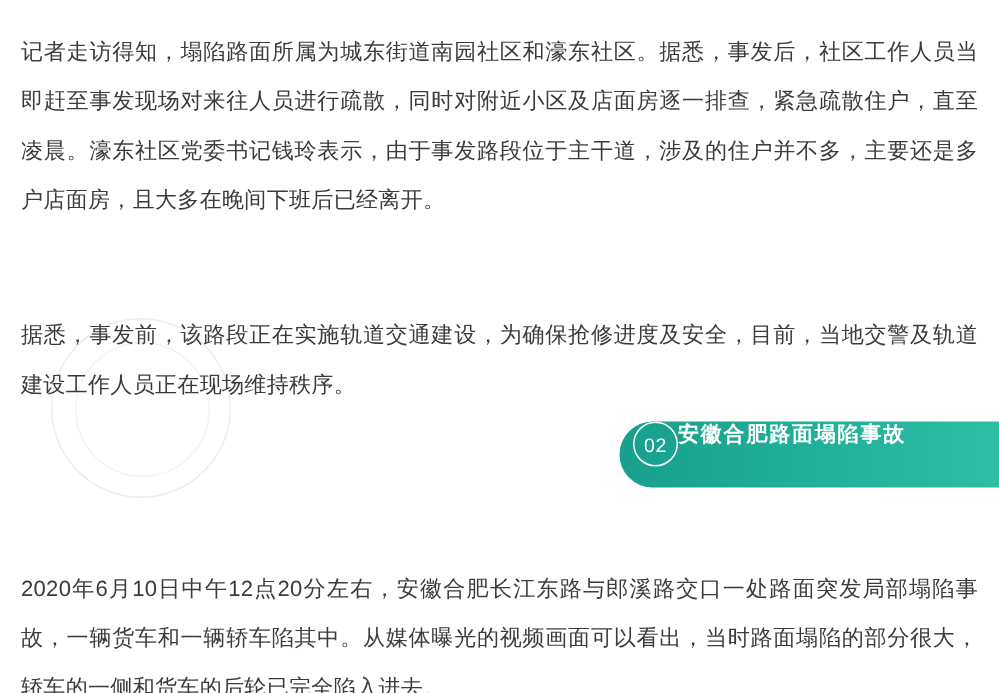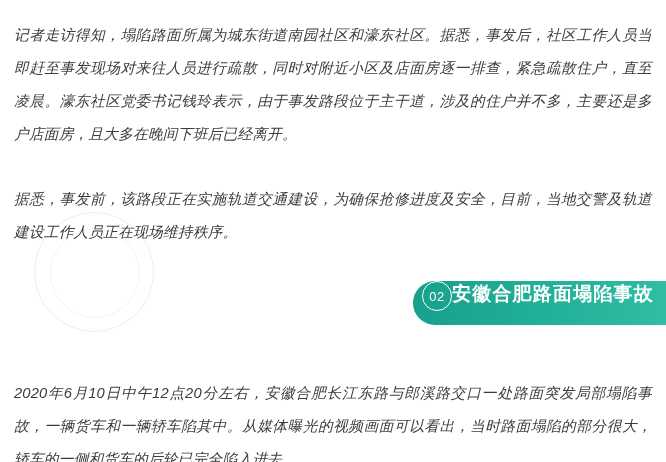--- a/index.html
+++ b/index.html
@@ -25,24 +25,23 @@
     position: absolute;
     left: 14px;
     right: 14px;
     font-size: 14.7px;
     line-height: 33px;
     color: #3b3b3b;
     letter-spacing: 0.2px;
     text-align: justify;
     text-justify: inter-ideograph;
     white-space: normal;
-    font-style: italic;
   }
   #para1 { top: 4px; }
-  #para2 { top: 168px; }
+  #para2 { top: 193px; }
   #para3 { top: 362px; }
 
   
   .deco-circle {
     position: absolute;
     left: 34px;
     top: 212px;
     width: 118px;
     height: 118px;
     border: 1px solid #e3eeee;
@@ -84,21 +83,21 @@
     color: #ffffff;
     font-size: 13px;
     display: flex;
     align-items: center;
     justify-content: center;
     flex: 0 0 auto;
     letter-spacing: 0.5px;
   }
   .section-title {
     color: #ffffff;
-    font-size: 19px;
+    font-size: 14px;
     font-weight: bold;
     margin-left: 0;
     letter-spacing: 1.2px;
     white-space: nowrap;
   }
 </style>
 </head>
 <body>
 
 <div class="page">

